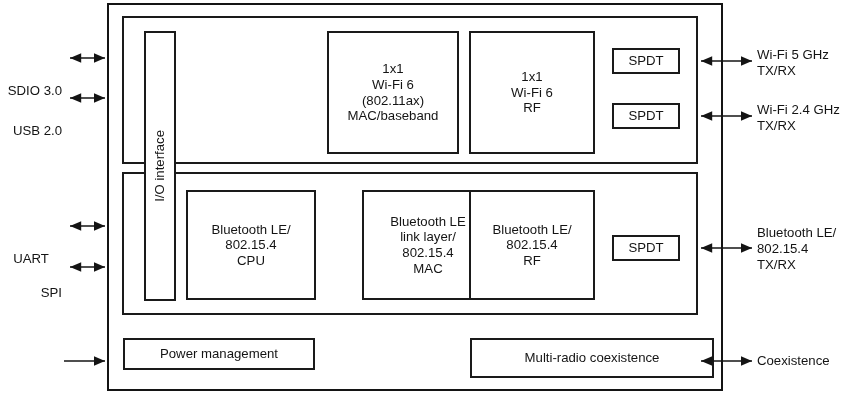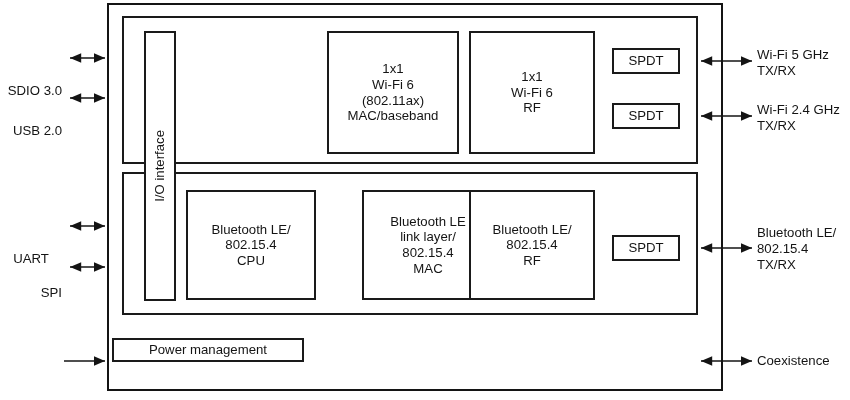--- a/index.html
+++ b/index.html
@@ -142,24 +142,27 @@
   <div class="box" style="left:469px; top:190px; width:126px; height:110px;">
     <span class="block-label">Bluetooth LE/
 802.15.4
 RF</span>
   </div>
 
   <div class="box" style="left:612px; top:235px; width:68px; height:26px;">
     <span class="small-label">SPDT</span>
   </div>
 
-  <div class="box" style="left:112px; top:338px; width:192px; height:24px;">
+  <div class="box" style="left:123px; top:338px; width:192px; height:32px;">
     <span class="small-label">Power management</span>
   </div>
 
+  <div class="box" style="left:470px; top:338px; width:244px; height:40px;">
+    <span class="small-label">Multi-radio coexistence</span>
+  </div>
 
   <div class="pin-label right-align" style="left:0px; top:50px; width:62px;">SDIO 3.0</div>
 
   <div class="pin-label right-align" style="left:0px; top:90px; width:62px;">USB 2.0</div>
 
   <div class="pin-label right-align" style="left:0px; top:218px; width:62px;text-align:center;">UART</div>
 
   <div class="pin-label right-align" style="left:0px; top:252px; width:62px;">SPI</div>
 
   <div class="pin-label right-align" style="left:0px; top:372px; width:58px;">3.3 V</div>

